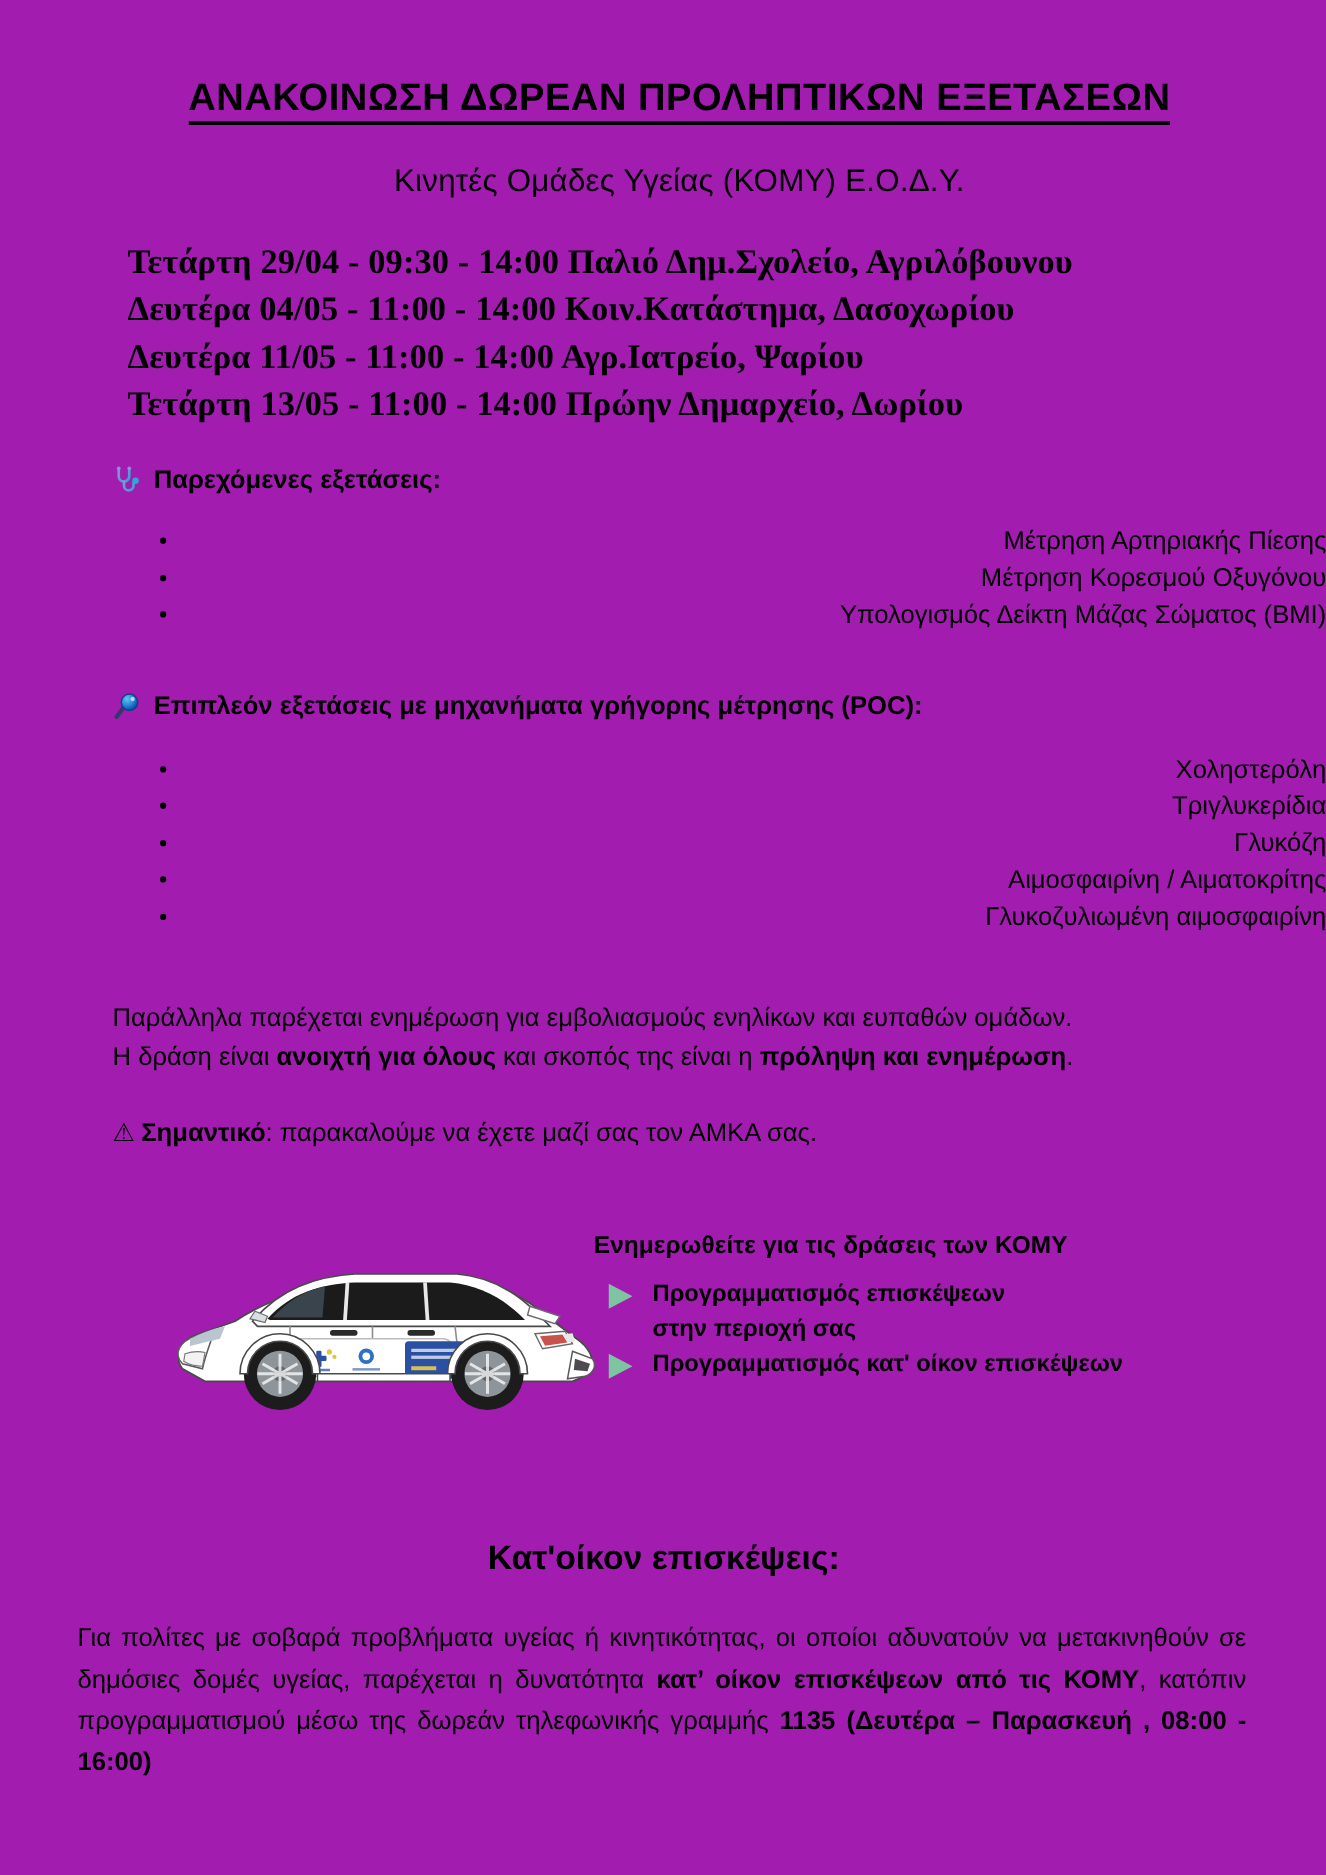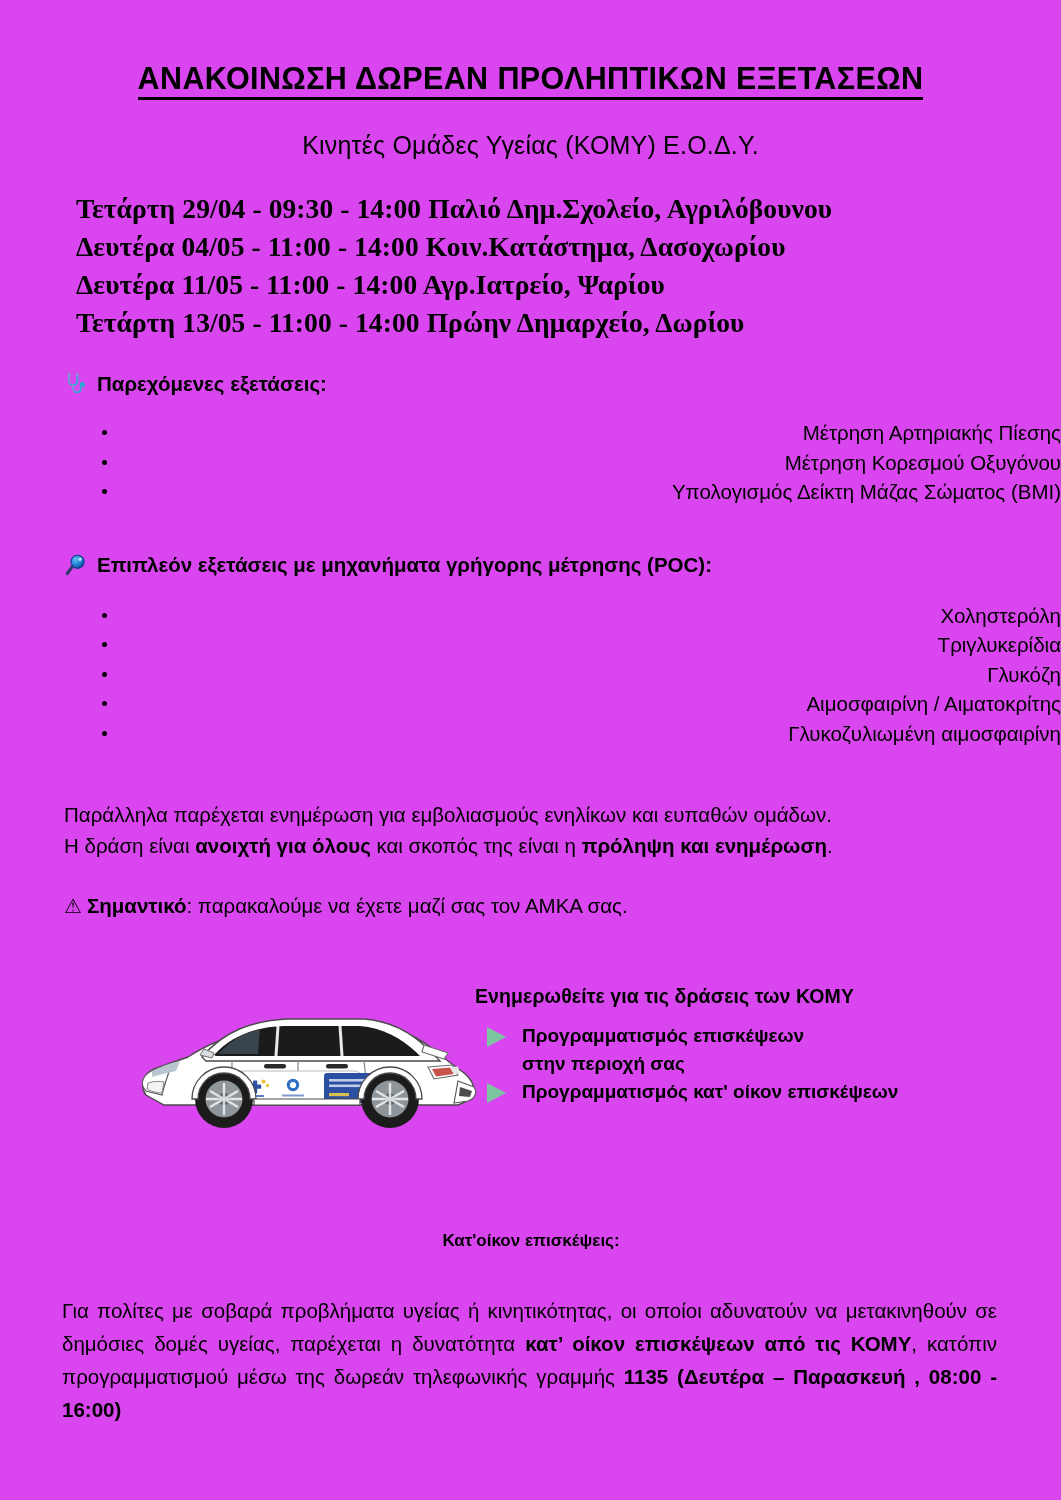--- a/index.html
+++ b/index.html
@@ -13,22 +13,23 @@
     height: 1500px;
     position: relative;
     font-family: "Liberation Sans", sans-serif;
     color: #000000;
     overflow: hidden;
   }
   .page {
     position: relative;
     width: 1061px;
     height: 1500px;
-    background: #d946ef;
+    background: #a21caf;
     box-sizing: border-box;
+    padding-left: 26px;
   }
 
   
   .title {
     text-align: center;
     font-family: "Liberation Sans", sans-serif;
     font-weight: bold;
     font-size: 30.5px;
     letter-spacing: 0.4px;
     margin: 0;
@@ -192,21 +193,21 @@
     height: 0;
     border-left: 19px solid #7dc4a0;
     border-top: 10px solid transparent;
     border-bottom: 10px solid transparent;
   }
 
   
   .home-head {
     text-align: center;
     font-weight: bold;
-    font-size: 17px;
+    font-size: 27px;
     font-family: "Liberation Sans", sans-serif;
     position: absolute;
     left: 1px; right: 0;
     top: 1231px;
   }
   .home-para {
     position: absolute;
     left: 62px;
     top: 1294px;
     width: 935px;

